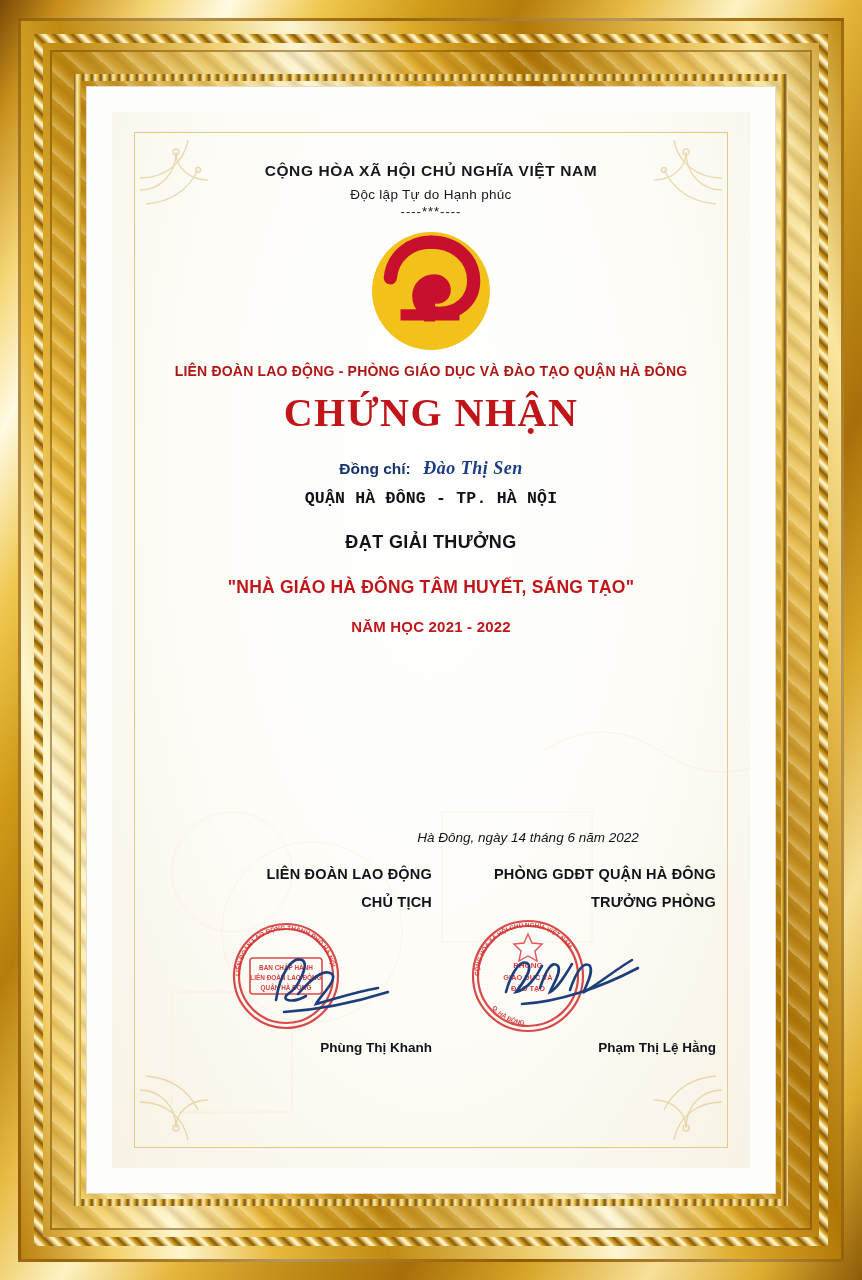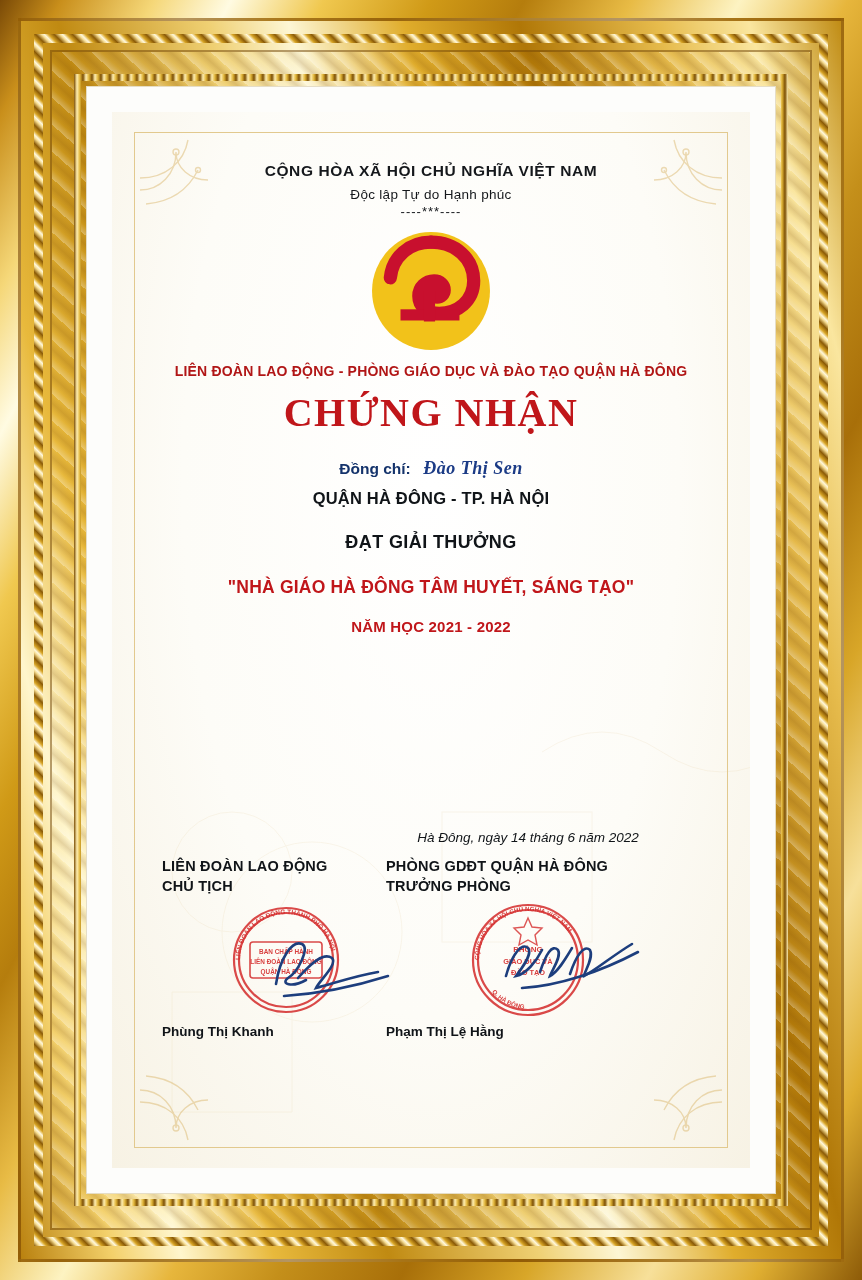--- a/index.html
+++ b/index.html
@@ -200,20 +200,21 @@
     font-weight: bold;
     color: #101418;
     letter-spacing: 0.2px;
   }
   .role-line2 {
     margin-top: 10px;
     font-size: 16.5px;
     font-weight: bold;
     color: #101418;
     letter-spacing: 0.2px;
+    font-family: Liberation Mono, monospace;
   }
   .award-line {
     margin-top: 24px;
     font-size: 18px;
     font-weight: bold;
     color: #101418;
     letter-spacing: 0.4px;
   }
   .award-title {
     margin-top: 24px;
@@ -241,34 +242,34 @@
     position: absolute;
     right: 23px; top: 0;
     width: 330px;
     text-align: center;
     font-size: 13.5px;
     font-style: italic;
     color: #101418;
   }
   .col {
     position: absolute;
-    top: 28px;
+    top: 36px;
     width: 270px;
-    text-align: left;
+    text-align: right;
   }
   .col-left { left: 10px; }
   .col-right { right: 0; width: 330px; }
   .col-title {
     font-size: 14.5px;
     font-weight: bold;
     color: #101418;
     letter-spacing: 0.2px;
   }
   .col-sub {
-    margin-top: 4px;
+    margin-top: 12px;
     font-size: 14.5px;
     font-weight: bold;
     color: #101418;
     letter-spacing: 0.2px;
   }
   .stamp-area {
     position: relative;
     height: 124px;
     margin-top: 6px;
   }

